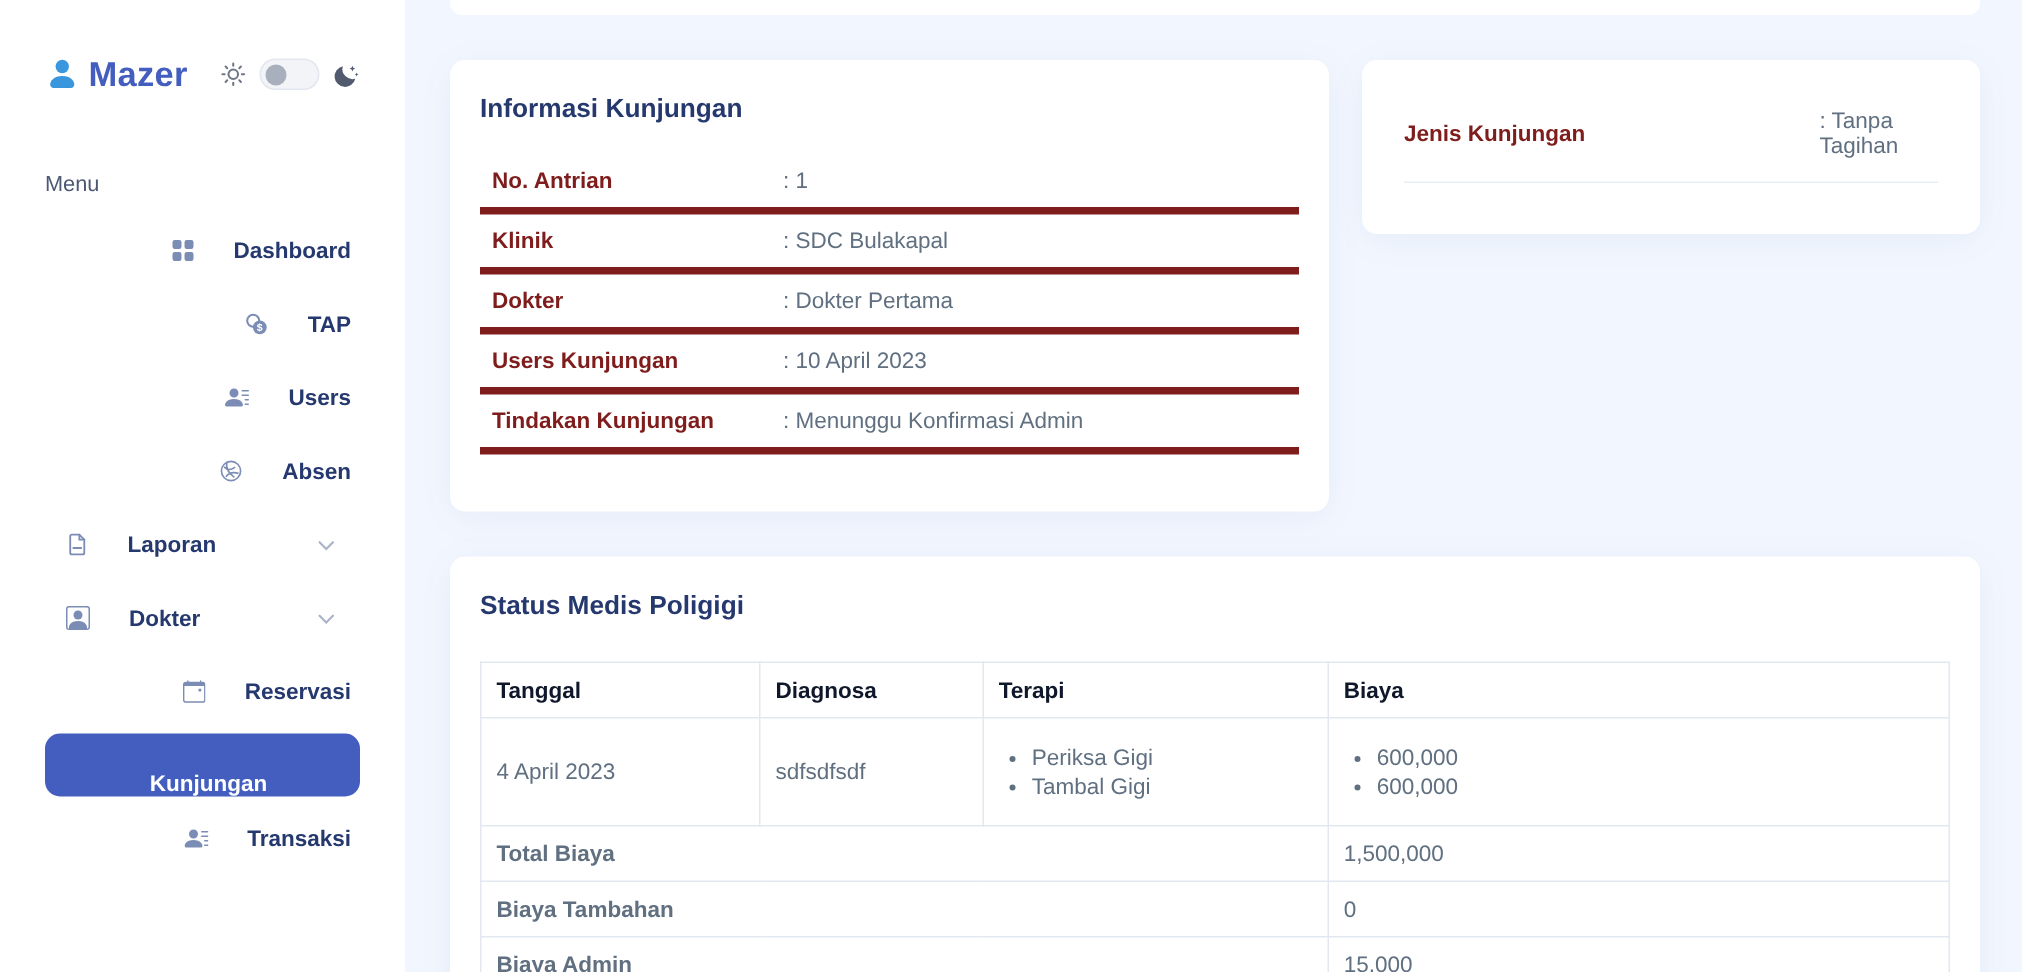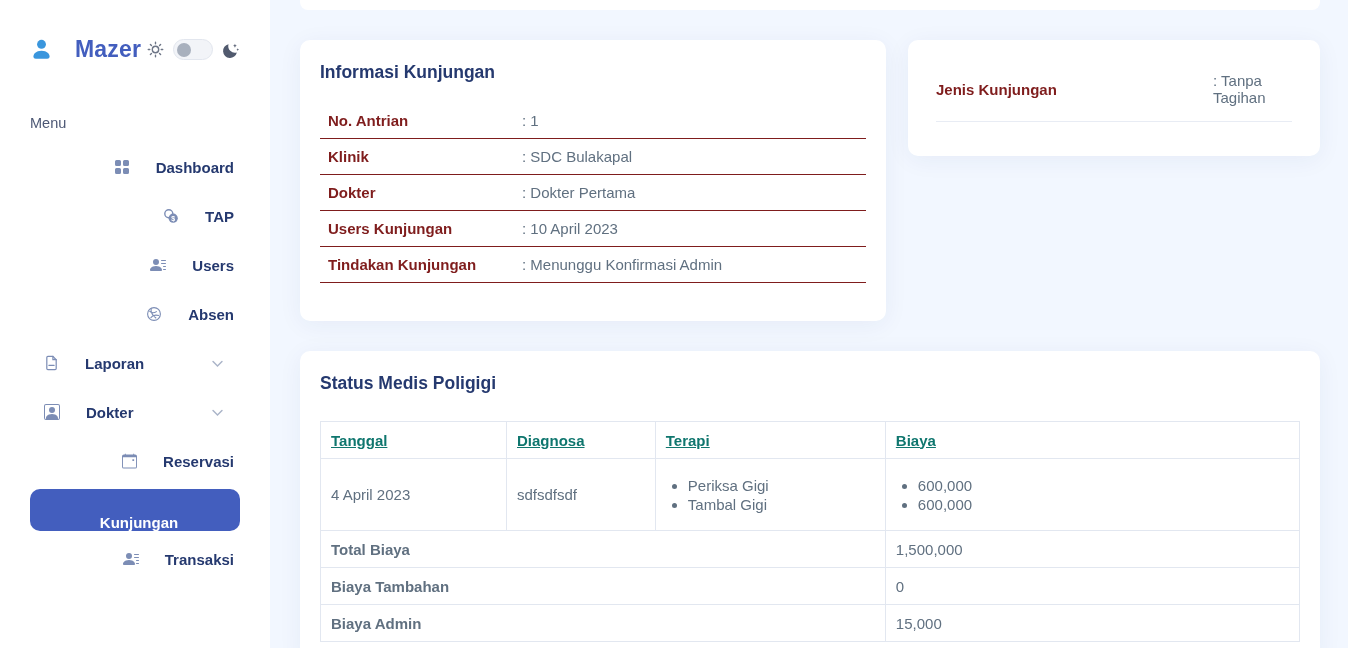--- a/index.html
+++ b/index.html
@@ -13,21 +13,21 @@
 
   
   .sidebar {
     position:absolute; left:0; top:0; width:270px; height:648px;
     background:#ffffff;
   }
   .sidebar-header {
     padding:36px 30px 0 30px;
     display:flex; align-items:center; justify-content:space-between;
   }
-  .logo { display:flex; align-items:center; gap:22px; cursor:pointer; }
+  .logo { display:flex; align-items:center; gap:6px; cursor:pointer; }
   .logo-text { font-size:23px; font-weight:800; color:#435ebe; letter-spacing:.2px; }
   .theme-cluster { display:flex; align-items:center; gap:9px; }
   .toggle-pill {
     width:40px; height:21px; border-radius:12px;
     background:#f2f4f8; border:1px solid #e2e6ee;
     position:relative; cursor:pointer;
   }
   .toggle-knob {
     position:absolute; left:3px; top:2.5px; width:14px; height:14px;
     border-radius:50%; background:#a8b0bd;
@@ -62,39 +62,39 @@
     background:#ffffff; border-radius:10px;
     box-shadow:0 4px 24px rgba(37,57,111,.06);
   }
   .card-visit { width:586px; padding:22px 20px 38px 20px; }
   .card-type  { flex:1; padding:24px 28px 34px 28px; }
   .card-title { font-size:17.5px; font-weight:700; color:#25396f; }
   .card-visit .card-title { margin-bottom:20px; }
 
   .info-row {
     display:flex; align-items:center;
-    padding:9px 8px; border-bottom:1px solid #7f1d1d;
+    padding:9px 8px; border-bottom:5px solid #7f1d1d;
     font-size:15px;
   }
   .info-label { flex:0 0 194px; font-weight:700; color:#7f1d1d; }
   .info-value { color:#607080; }
 
   .type-row {
     display:flex; align-items:center;
     padding:8px 0 15px 0; border-bottom:1px solid #e8ecf4;
     font-size:15px;
   }
   .type-row .info-label { flex:0 0 277px; }
 
   .card-medis { margin-top:30px; padding:22px 20px 20px 20px; border-radius:10px; }
   .card-medis .card-title { margin-bottom:27px; }
 
   table.medis { width:100%; border-collapse:collapse; font-size:15px; }
   table.medis th, table.medis td { border:1px solid #e2e7f0; padding:8px 10px; text-align:left; }
-  table.medis th { color:#0f766e; font-weight:600; height:37px;text-decoration:underline; }
+  table.medis th { color:#0f172a; font-weight:600; height:37px; }
   table.medis td { color:#607080; }
   td.cell-mid { vertical-align:middle; }
   table.medis ul { margin:4px 0; padding-left:22px; }
   table.medis li { margin:2px 0; }
   tr.summary td { height:37px; }
   td.sum-label { font-weight:600; color:#4a5568; }
   .row-tall td { height:72px; }
 
   svg { display:block; }
 </style>

